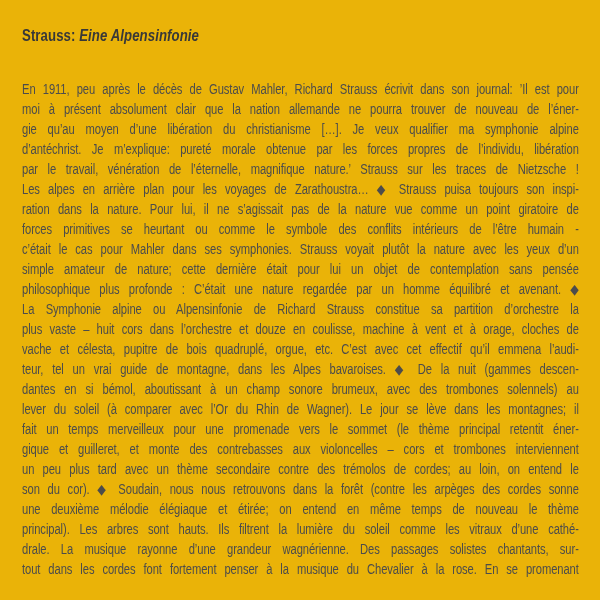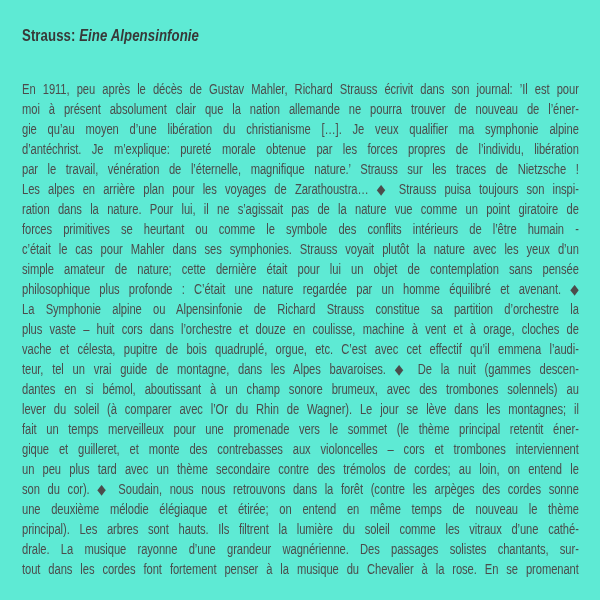--- a/index.html
+++ b/index.html
@@ -10,21 +10,21 @@
     width: 600px;
     height: 600px;
     background: #ffffff;
     overflow: hidden;
     font-family: "Liberation Sans", "DejaVu Sans", sans-serif;
   }
   .page {
     position: relative;
     width: 600px;
     height: 600px;
-    background: #5eead4;
+    background: #eab308;
   }
   
   .content {
     position: absolute;
     left: 22px;
     top: 27px;
     width: 696px;
     transform: scaleX(0.8);
     transform-origin: 0 0;
   }

